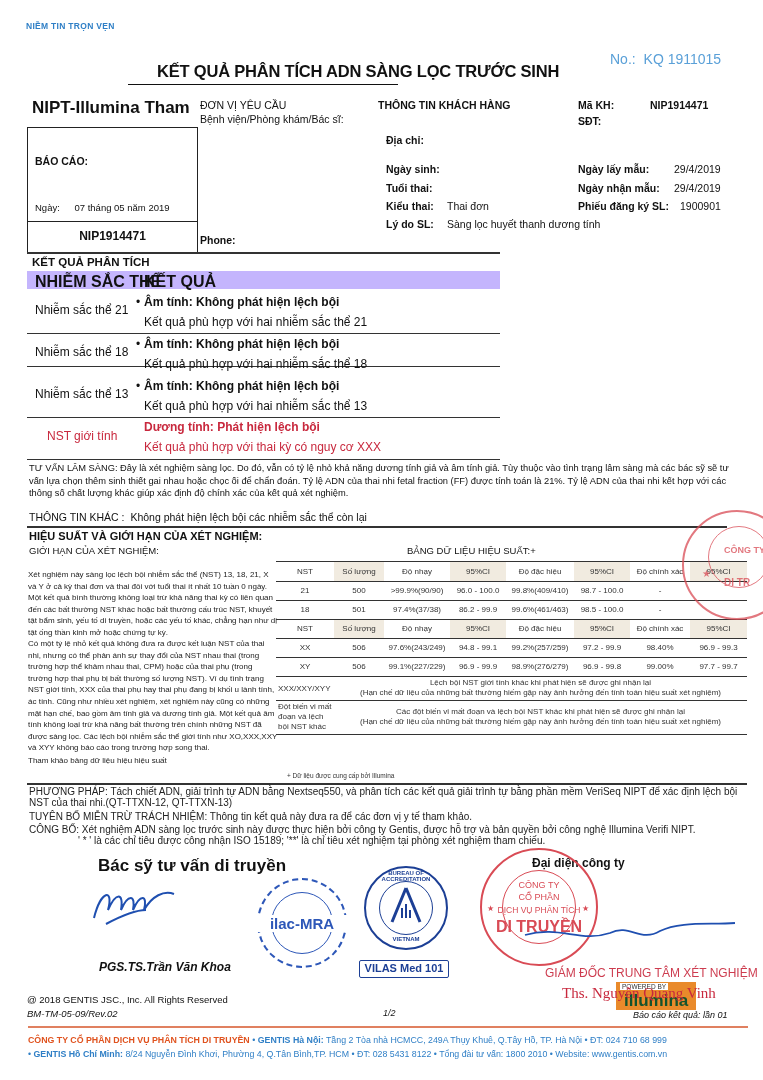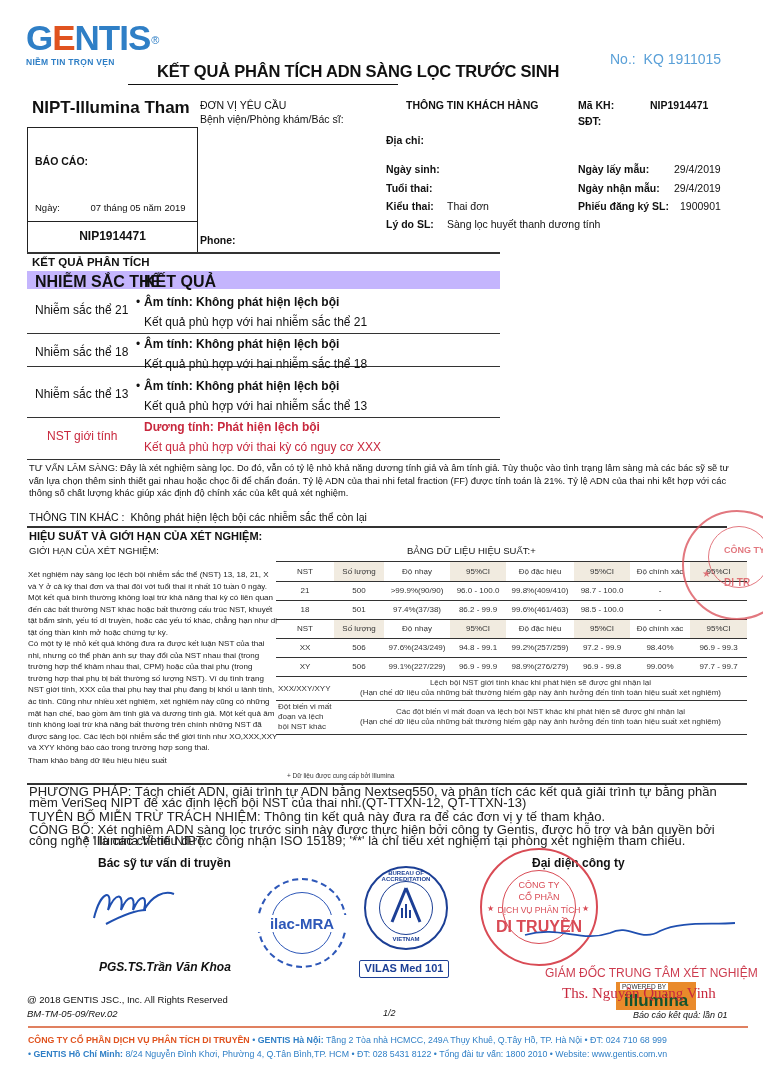--- a/index.html
+++ b/index.html
@@ -31,57 +31,56 @@
   .res-head { left: 27px; top: 271px; width: 473px; height: 18px; background: #c4b5fd; font-weight: bold; font-size: 16px; }
   .res-row { left: 27px; width: 473px; font-size: 12px; }
   .red { color: #c8283d; }
 
   
   table.perf { border-collapse: collapse; font-size: 8px; color: #333; }
   table.perf td { text-align: center; height: 19px; padding: 0 2px; border-bottom: 1.3px solid #333; white-space: nowrap; }
   table.perf td.sh { background: #f1ebe0; }
   table.perf td.left { text-align: left; }
   .para { font-size: 8px; line-height: 11.6px; color: #222; }
-  .fine { font-size: 13px; line-height: 11px; color: #222; }
+  .fine { font-size: 10px; line-height: 11px; color: #222; }
 
   
   .stamp-red { border: 2px solid #d94b55; border-radius: 50%; color: #d94b55; }
   .blue { color: #1c3f95; }
   .footer-line { left: 28px; top: 1026px; width: 720px; height: 2px; background: #e08060; }
   .footer { left: 28px; font-size: 9px; color: #2f7fc6; }
 </style>
 </head>
 <body>
 
 <div class="abs logo">
-  <div class="logo-main">G<span class="e">E</span>NTIS<sup>®</sup></div>
   <div class="logo-tag">NIỀM TIN TRỌN VẸN</div>
 </div>
 <div class="abs docno">
   <span>No.:</span>
   <span style="margin-left:4px">KQ 1911015</span>
 </div>
 <div class="abs doc-title">KẾT QUẢ  PHÂN TÍCH ADN SÀNG LỌC TRƯỚC SINH</div>
 <div class="abs doc-title-line" style="left:128px;width:270px"></div>
 
 <div class="abs test-name">NIPT-Illumina Tham</div>
 <div class="abs sm" style="left:200px;top:99px">ĐƠN VỊ YÊU CẦU</div>
 <div class="abs sm" style="left:200px;top:113px">Bệnh viện/Phòng khám/Bác sĩ:</div>
 <div class="abs sm b" style="left:200px;top:234px">Phone:</div>
 
 <div class="abs box report-box">
   <div class="sm b" style="position:absolute;left:7px;top:27px">BÁO CÁO:</div>
   <div style="position:absolute;left:7px;top:74px;font-size:9.5px">
     <span>Ngày:</span>
-    <span style="margin-left:28px">07 tháng 05 năm 2019</span>
+    <span style="margin-left:12px">07 tháng 05 năm 2019</span>
   </div>
 </div>
 <div class="abs id-box">NIP1914471</div>
 
-<div class="abs sm b" style="left:406px;top:99px">THÔNG TIN KHÁCH HÀNG</div>
+<div class="abs sm b" style="left:378px;top:99px">THÔNG TIN KHÁCH HÀNG</div>
 <div class="abs sm b" style="left:386px;top:134px">Địa chỉ:</div>
 <div class="abs sm b" style="left:386px;top:163px">Ngày sinh:</div>
 <div class="abs sm b" style="left:386px;top:182px">Tuổi thai:</div>
 <div class="abs sm b" style="left:386px;top:200px">Kiểu thai:</div>
 <div class="abs sm" style="left:447px;top:200px">Thai đơn</div>
 <div class="abs sm b" style="left:386px;top:218px">Lý do SL:</div>
 <div class="abs sm" style="left:447px;top:218px">Sàng lọc huyết thanh dương tính</div>
 
 <div class="abs sm b" style="left:578px;top:99px">Mã KH:</div>
 <div class="abs sm b" style="left:650px;top:99px">NIP1914471</div>
@@ -236,21 +235,21 @@
   <div style="position:absolute;left:40px;top:65px;font-size:10px;font-weight:bold">DI TR</div>
   <div style="position:absolute;left:18px;top:56px;font-size:10px">★</div>
 </div>
 
 <div class="abs hr" style="left:27px;top:783px;width:720px"></div>
 <div class="abs fine" style="left:29px;top:786px;width:715px">PHƯƠNG PHÁP: Tách chiết ADN, giải trình tự ADN bằng Nextseq550, và phân tích các kết quả  giải trình tự  bằng phần mềm VeriSeq NIPT để xác định lệch bội NST của thai nhi.(QT-TTXN-12, QT-TTXN-13)</div>
 <div class="abs fine" style="left:29px;top:811px;width:715px">TUYÊN BỐ MIỄN TRỪ TRÁCH NHIỆM: Thông tin kết quả này đưa ra để các đơn vị y tế tham khảo.</div>
 <div class="abs fine" style="left:29px;top:824px;width:715px">CÔNG BỐ:  Xét nghiệm ADN sàng lọc trước sinh này được thực hiện bởi công ty Gentis,  được hỗ trợ và bản quyền bởi công nghệ Illumina Verifi NIPT.</div>
 <div class="abs fine" style="left:78px;top:835px;width:650px">' * ' là các chỉ tiêu được công nhận ISO 15189; '**' là chỉ tiêu xét nghiệm tại phòng xét nghiệm tham chiếu.</div>
 
-<div class="abs b" style="left:98px;top:856px;font-size:12px">Bác sỹ tư vấn di truyền</div>
+<div class="abs b" style="left:98px;top:856px;font-size:17px">Bác sỹ tư vấn di truyền</div>
 <svg class="abs" style="left:86px;top:880px" width="110" height="50" viewBox="0 0 110 50">
   <path d="M8 38 C 15 10, 28 8, 22 30 C 30 12, 38 12, 35 30 C 42 14, 50 14, 47 30 C 54 14, 62 14, 58 30 C 66 16, 78 10, 88 14 M20 44 C 35 36, 50 30, 60 30" stroke="#1f4fb0" stroke-width="2" fill="none"></path>
 </svg>
 <div class="abs" style="left:99px;top:960px;font-size:12px;font-weight:bold;font-style:italic">PGS.TS.Trần Văn Khoa</div>
 
 <div class="abs blue" style="left:257px;top:878px;width:90px;height:90px;border-radius:50%;border:2px dashed #2d57b8">
   <div style="position:absolute;left:12px;top:12px;width:62px;height:62px;border-radius:50%;border:1.5px solid #2d57b8"></div>
   <div style="position:absolute;left:-4px;top:35px;width:94px;text-align:center;font-weight:bold;font-size:15px;background:#fff;color:#2d57b8">ilac-MRA</div>
 </div>
 

